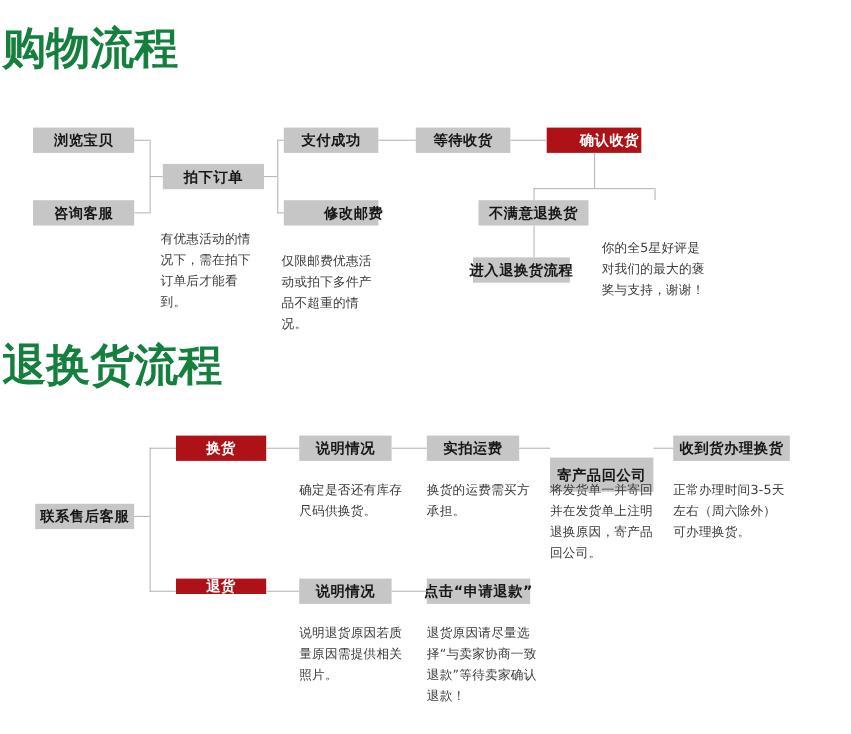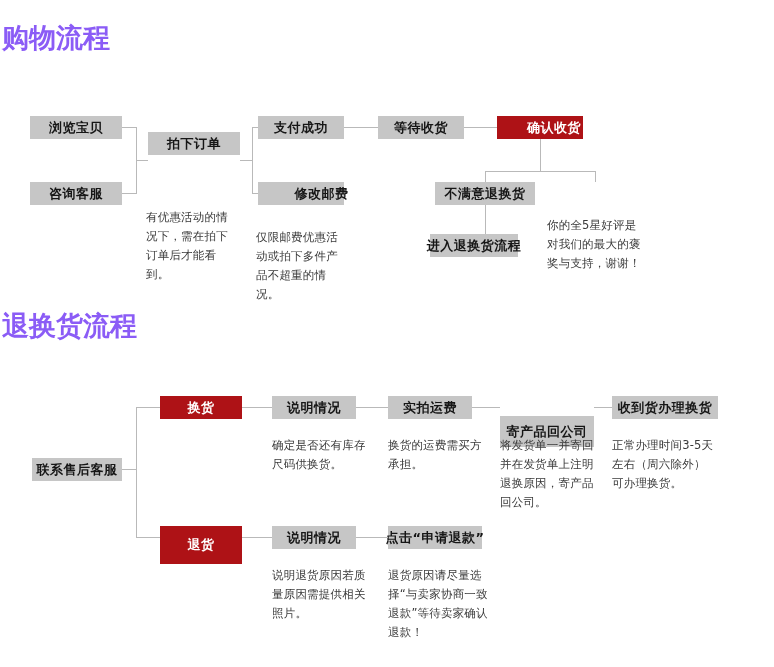--- a/index.html
+++ b/index.html
@@ -8,24 +8,24 @@
     background:#ffffff;
     font-family:"DejaVu Sans","Liberation Sans",sans-serif;
     position:relative;
     overflow:hidden;
     color:#1a1a1a;
   }
   #stage{position:relative;width:774px;height:667px;}
 
   .sect-title{
     position:absolute;
-    font-size:27px;
+    font-size:40px;
     font-weight:bold;
     letter-spacing:0px;
-    color:#8b5cf6;
+    color:#15803d;
     white-space:nowrap;
     line-height:1;
     text-align:right;
   }
 
   
   .box{
     position:absolute;
     display:flex;
     align-items:center;
@@ -58,21 +58,21 @@
 <body>
 
 <div id="stage">
 
   <div class="sect-title" style="left:2px;top:24px;">购物流程</div>
 
   <div class="box gray" style="left:30px;top:116px;width:92px;height:23px;">浏览宝贝</div>
 
   <div class="box gray" style="left:30px;top:182px;width:92px;height:23px;">咨询客服</div>
 
-  <div class="box gray" style="left:148px;top:132px;width:92px;height:23px;">拍下订单</div>
+  <div class="box gray" style="left:148px;top:149px;width:92px;height:23px;">拍下订单</div>
 
   <div class="box gray" style="left:258px;top:116px;width:86px;height:23px;">支付成功</div>
 
   <div class="box gray" style="left:258px;top:182px;width:86px;height:23px;padding-left:41px;">修改邮费</div>
 
   <div class="box gray" style="left:378px;top:116px;width:86px;height:23px;">等待收货</div>
 
   <div class="box red" style="left:497px;top:116px;width:86px;height:23px;padding-left:28px;">确认收货</div>
 
   <div class="box gray" style="left:435px;top:182px;width:100px;height:23px;">不满意退换货</div>
@@ -113,21 +113,21 @@
   <div class="box red" style="left:160px;top:396px;width:82px;height:23px;">换货</div>
 
   <div class="box gray" style="left:272px;top:396px;width:84px;height:23px;">说明情况</div>
 
   <div class="box gray" style="left:388px;top:396px;width:84px;height:23px;">实拍运费</div>
 
   <div class="box gray" style="left:500px;top:416px;width:94px;height:31px;">寄产品回公司</div>
 
   <div class="box gray" style="left:612px;top:396px;width:106px;height:23px;">收到货办理换货</div>
 
-  <div class="box red" style="left:160px;top:526px;width:82px;height:38px;">退货</div>
+  <div class="box red" style="left:160px;top:526px;width:82px;height:14px;">退货</div>
 
   <div class="box gray" style="left:272px;top:526px;width:84px;height:23px;">说明情况</div>
 
   <div class="box gray" style="left:388px;top:526px;width:94px;height:23px;">点击“申请退款”</div>
 
   <div class="ln h" style="left:122px;top:469px;width:14px;"></div>
   <div class="ln v" style="left:136px;top:407px;height:131px;"></div>
   <div class="ln h" style="left:136px;top:407px;width:24px;"></div>
   <div class="ln h" style="left:136px;top:537px;width:24px;"></div>
 

